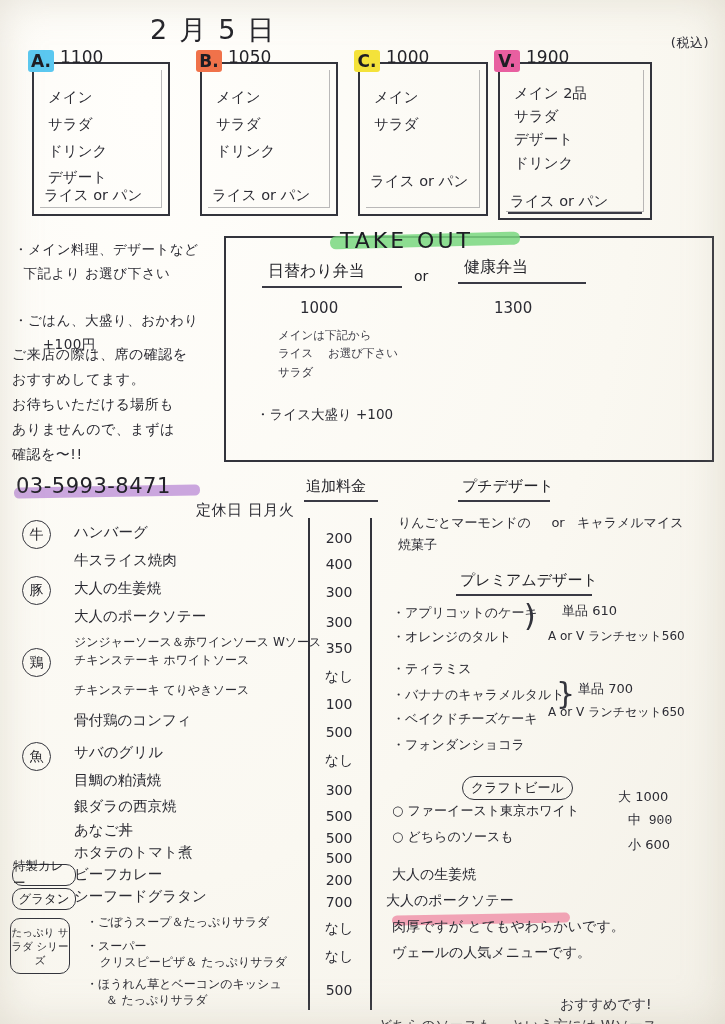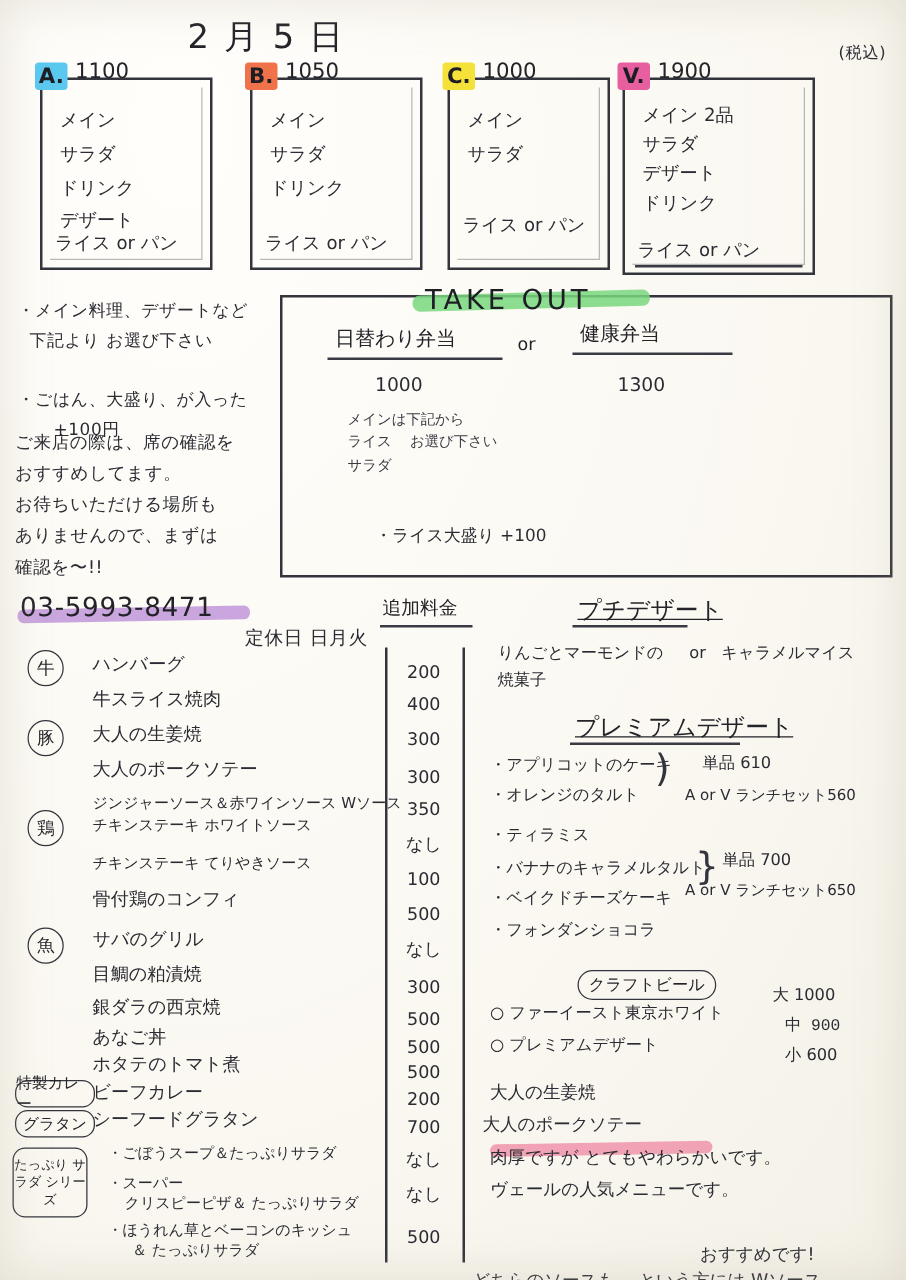--- a/index.html
+++ b/index.html
@@ -240,23 +240,22 @@
     left: 312px;
     width: 54px;
     text-align: center;
     font-size: 14px;
     color: #2b2b33;
   }
 
   
   .r-title {
     position: absolute;
-    font-size: 19px;
-    color: #232329;
-    text-decoration: underline;
+    font-size: 15px;
+    color: #232329;
   }
   .r-ul {
     position: absolute;
     height: 2px;
     background: #3a3a44;
   }
   .r-line {
     position: absolute;
     font-size: 13px;
     color: #2b2b33;
@@ -338,21 +337,21 @@
 サラダ
 デザート
 ドリンク</div>
     <div class="ink set-last" style="bottom:8px;">ライス or パン</div>
     <div class="set-underline" style="bottom:4px;"></div>
   </div>
 
   <div class="ink hand" id="left-notes">・メイン料理、デザートなど
   下記より お選び下さい
 
-・ごはん、大盛り、が入った
+・ごはん、大盛り、おかわり
       +100円</div>
   <div class="ink hand" id="left-notes2">ご来店の際は、席の確認を
 おすすめしてます。
 お待ちいただける場所も
 ありませんので、まずは
 確認を〜!!</div>
 
   <div id="takeout-box"></div>
   <div id="takeout-hl"></div>
   <div class="ink hand" id="takeout-title">TAKE OUT</div>
@@ -363,21 +362,21 @@
   <div class="ink to-desc" style="left:278px; top:326px;">メインは下記から
 ライス    お選び下さい
 サラダ</div>
 
   <div class="ink to-col-title" style="left:414px; top:268px; font-size:14px;">or</div>
 
   <div class="ink to-col-title" style="left:464px; top:258px;">健康弁当</div>
   <div class="to-underline" style="left:458px; top:282px; width:128px;"></div>
   <div class="ink to-price" style="left:494px; top:300px;">1300</div>
 
-  <div class="ink to-bullet" style="left:256px; top:422px;margin-left:44px;">・ライス大盛り +100</div>
+  <div class="ink to-bullet" style="left:256px; top:407px;">・ライス大盛り +100</div>
 
   <div id="phone-hl"></div>
   <div class="ink hand" id="phone">03-5993-8471</div>
   <div class="ink hand" id="holiday">定休日 日月火</div>
 
   <div class="ink" id="price-head">追加料金</div>
   <div id="price-head-ul"></div>
   <div id="price-col"></div>
 
   <div class="ink p-val" style="top:530px;">200</div>
@@ -452,21 +451,21 @@
   <div class="ink r-line" style="left:392px; top:662px;">・ティラミス</div>
   <div class="ink r-line" style="left:392px; top:688px;">・バナナのキャラメルタルト</div>
   <div class="ink r-line" style="left:392px; top:712px;">・ベイクドチーズケーキ</div>
   <div class="ink r-line" style="left:392px; top:738px;">・フォンダンショコラ</div>
   <div class="brace" style="left:556px; top:676px;">}</div>
   <div class="ink r-line" style="left:578px; top:682px;">単品 700</div>
   <div class="ink r-line sm" style="left:548px; top:706px;">A or V ランチセット650</div>
 
   <div class="r-oval" style="left:462px; top:776px;">クラフトビール</div>
   <div class="ink r-line" style="left:392px; top:804px;">○ ファーイースト東京ホワイト</div>
-  <div class="ink r-line" style="left:392px; top:830px;">○ プレミアムデザート</div>
+  <div class="ink r-line" style="left:392px; top:830px;">○ どちらのソースも</div>
   <div class="ink r-line" style="left:618px; top:790px;">大 1000</div>
   <div class="ink r-line" style="left:628px; top:814px;font-family:Liberation Mono, monospace;">中 900</div>
   <div class="ink r-line" style="left:628px; top:838px;">小 600</div>
 
   <div id="b-hl"></div>
   <div class="ink b-line" style="left:392px; top:866px;">大人の生姜焼</div>
   <div class="ink b-line" style="left:386px; top:892px;">大人のポークソテー</div>
   <div class="ink b-line" style="left:392px; top:944px;">ヴェールの人気メニューです。</div>
   <div class="ink b-line" style="left:392px; top:918px;">肉厚ですが とてもやわらかいです。</div>
   <div class="ink b-line" style="left:378px; top:970px;margin-top:47px;">どちらのソースも… という方には Wソース</div>

